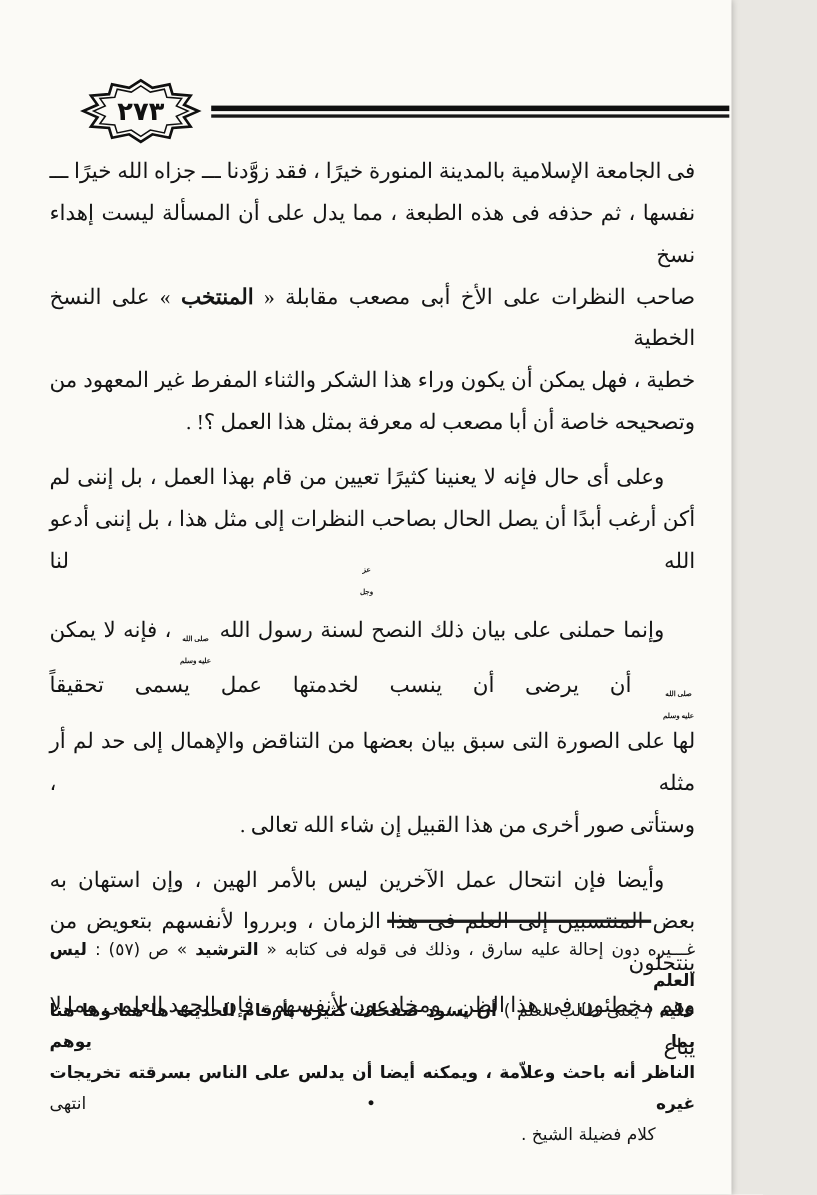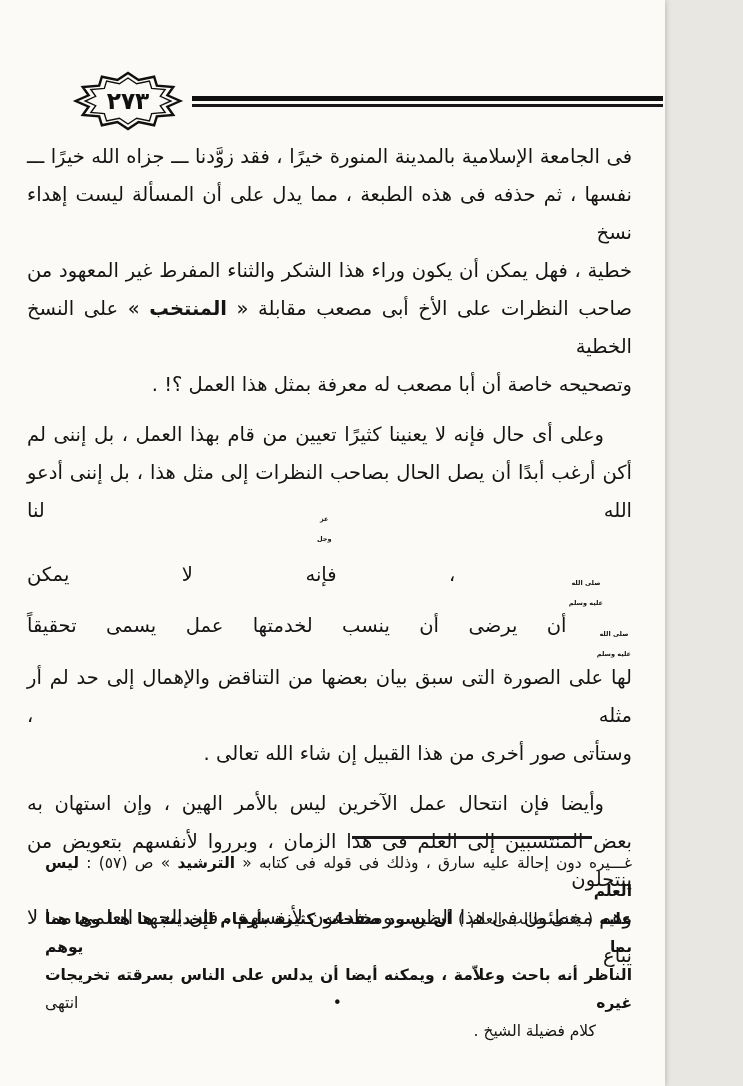--- a/index.html
+++ b/index.html
@@ -20,24 +20,25 @@
   }
   .ornament{flex:0 0 auto;width:112px;height:62px;}
   .rule{
     flex:1 1 auto;margin-left:8px;
     height:3px;
     border-top:5px solid #101010;
     border-bottom:3px solid #171717;
   }
   
   .body-text{
-    position:absolute;top:138px;left:27px;right:33px;
+    position:absolute;top:138px;left:45px;right:33px;
     direction:rtl;
     font-size:19.5px;
     line-height:38px;
+    font-family:Liberation Serif, serif;
   }
   .para + .para{margin-top:12px;}
   .para.indent .line:first-child{padding-right:28px;}
   .line{
     text-align:justify;
     text-align-last:justify;
     white-space:normal;
   }
   .line.end{text-align-last:right;}
   .b{font-weight:bold;}
@@ -75,33 +76,33 @@
       </g>
       <text x="60" y="42" text-anchor="middle" font-size="25" font-weight="bold" fill="#101010">٢٧٣</text>
     </svg>
     <div class="rule"></div>
   </div>
 
   <div class="body-text">
       <div class="para">
         <div class="line"><span>فى الجامعة الإسلامية بالمدينة المنورة خيرًا ، فقد زوَّدنا ـــ جزاه الله خيرًا ـــ</span></div>
         <div class="line"><span>نفسها ، ثم حذفه فى هذه الطبعة ، مما يدل على أن المسألة ليست إهداء نسخ</span></div>
+        <div class="line"><span>صاحب النظرات على الأخ أبى مصعب مقابلة « </span><span class="b">المنتخب</span><span> » على النسخ الخطية</span></div>
         <div class="line"><span>خطية ، فهل يمكن أن يكون وراء هذا الشكر والثناء المفرط غير المعهود من</span></div>
-        <div class="line"><span>صاحب النظرات على الأخ أبى مصعب مقابلة « </span><span class="b">المنتخب</span><span> » على النسخ الخطية</span></div>
         <div class="line end"><span>وتصحيحه خاصة أن أبا مصعب له معرفة بمثل هذا العمل ؟! .</span></div>
       </div>
       <div class="para indent">
         <div class="line"><span>وعلى أى حال فإنه لا يعنينا كثيرًا تعيين من قام بهذا العمل ، بل إننى لم</span></div>
         <div class="line"><span>أكن أرغب أبدًا أن يصل الحال بصاحب النظرات إلى مثل هذا ، بل إننى أدعو الله </span><span class="hon">
             <span>عز</span>
             <span>وجل</span>
           </span><span> لنا</span></div>
       </div>
       <div class="para indent">
-        <div class="line"><span class="hon">
+        <div class="line"><span>وإنما حملنى على بيان ذلك النصح لسنة رسول الله </span><span class="hon">
             <span>صلى الله</span>
             <span>عليه وسلم</span>
           </span><span> ، فإنه لا يمكن</span></div>
         <div class="line"><span class="hon">
             <span>صلى الله</span>
             <span>عليه وسلم</span>
           </span><span> أن يرضى أن ينسب لخدمتها عمل يسمى تحقيقاً</span></div>
         <div class="line"><span>لها على الصورة التى سبق بيان بعضها من التناقض والإهمال إلى حد لم أر مثله ،</span></div>
         <div class="line end"><span>وستأتى صور أخرى من هذا القبيل إن شاء الله تعالى .</span></div>
       </div>

